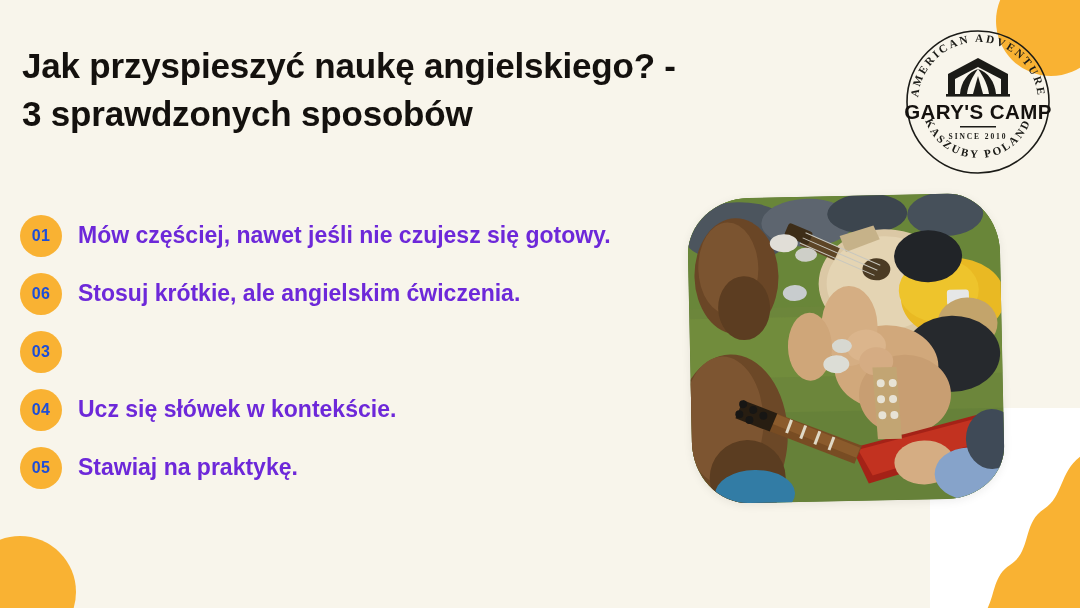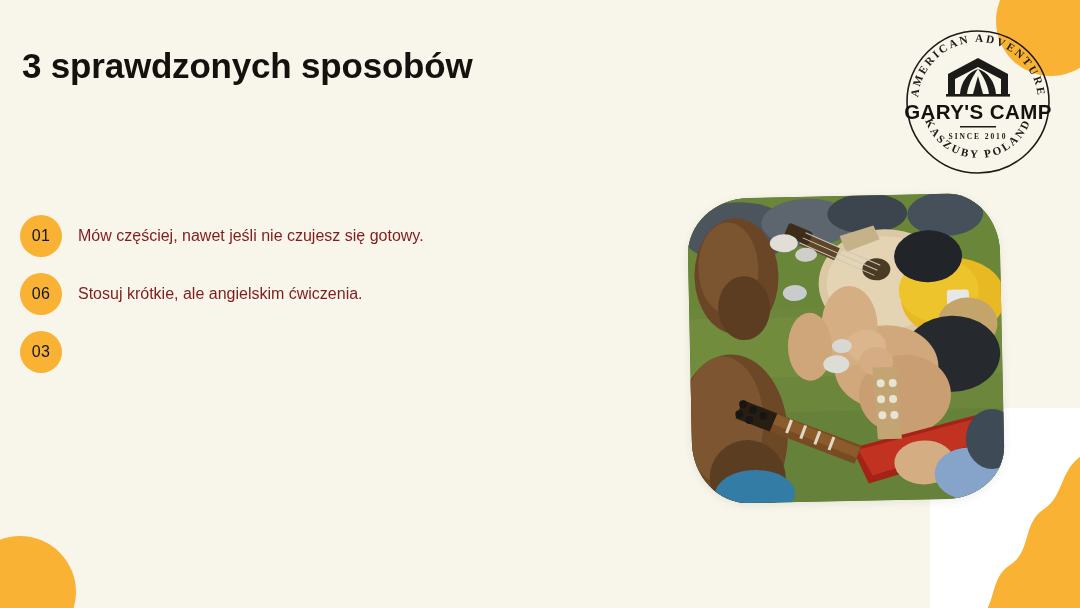--- a/index.html
+++ b/index.html
@@ -96,34 +96,35 @@
     display:flex;
     align-items:center;
     height:55px;
     margin-bottom:3px;
   }
   .tip-badge {
     flex:0 0 auto;
     width:42px; height:42px;
     border-radius:50%;
     background:#f9b233;
-    color:#0f172a;
+    color:#1d4ed8;
     font-size:16px;
-    font-weight:400;
+    font-weight:700;
     display:flex;
     align-items:center;
     justify-content:center;
     letter-spacing:0.3px;
   }
   .tip-text {
     margin-left:16px;
-    font-size:16px;
-    color:#7f1d1d;
+    font-size:23px;
+    color:#6d28d9;
     line-height:1.25;
     white-space:nowrap;
+    font-weight:bold;
   }
 
   
   .photo-wrap {
     position:absolute;
     left:690px; top:196px;
     width:312px; height:305px;
     z-index:4;
     transform: rotate(-1.2deg);
   }
@@ -151,20 +152,21 @@
     <svg viewBox="0 0 150 175" preserveAspectRatio="none" aria-hidden="true">
       <path d="M150 0
                C118 14 126 44 104 58
                C82 72 92 100 70 114
                C48 128 58 156 36 170
                L36 175 L150 175 Z" fill="#f9b233"></path>
     </svg>
   </div>
 
   <div class="headline">
+    <div class="headline-line">Jak przyspieszyć naukę angielskiego? -</div>
     <div class="headline-line">3 sprawdzonych sposobów</div>
   </div>
 
   <div class="logo">
     <svg viewBox="0 0 160 160" aria-hidden="true">
       <defs>
         <path id="arcTop" d="M 20,80 A 60,60 0 0 1 140,80"></path>
         <path id="arcBottom" d="M 24,80 A 56,56 0 0 0 136,80"></path>
       </defs>
 
@@ -203,21 +205,29 @@
 
     <div class="tip-row">
       <div class="tip-badge">06</div>
       <div class="tip-text">Stosuj krótkie, ale angielskim ćwiczenia.</div>
     </div>
 
     <div class="tip-row">
       <div class="tip-badge">03</div>
     </div>
 
-
+    <div class="tip-row">
+      <div class="tip-badge">04</div>
+      <div class="tip-text">Ucz się słówek w kontekście.</div>
+    </div>
+
+    <div class="tip-row">
+      <div class="tip-badge">05</div>
+      <div class="tip-text">Stawiaj na praktykę.</div>
+    </div>
 
   </div>
 
   <div class="photo-wrap">
     <div class="photo" aria-label="Dzieci siedzące na trawie grające na gitarach">
       <svg viewBox="0 0 312 305" preserveAspectRatio="xMidYMid slice" aria-hidden="true">
 
         <rect width="312" height="305" fill="#6d8a3c"></rect>
         <rect y="0" width="312" height="110" fill="#6a8a3a"></rect>
         <g opacity="0.55">

